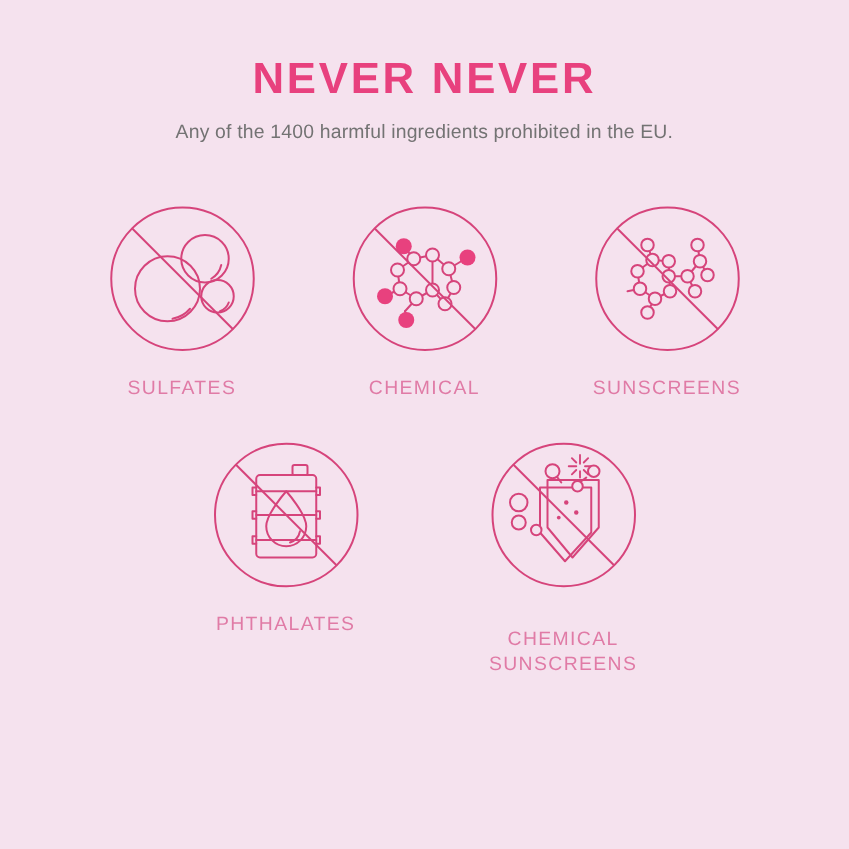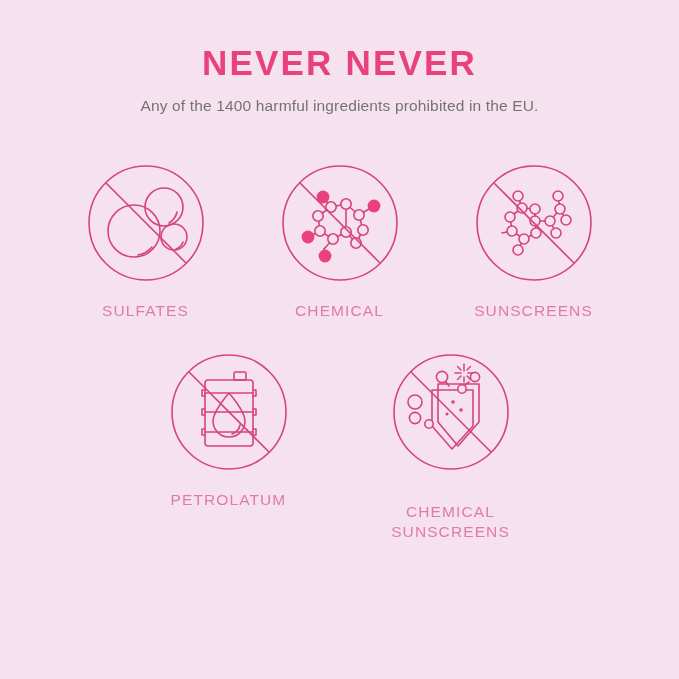--- a/index.html
+++ b/index.html
@@ -225,21 +225,21 @@
             <path d="M36 77 h-3 v6 h3"></path>
             <path d="M84 38 h3 v6 h-3"></path>
             <path d="M84 57 h3 v6 h-3"></path>
             <path d="M84 77 h3 v6 h-3"></path>
 
             <path d="M60 41 C 60 41, 44 59, 44 69 a16 16 0 0 0 32 0 C 76 59, 60 41, 60 41 Z"></path>
             <path d="M71 73 a12 12 0 0 1 -8 9"></path>
             <line x1="20" y1="20" x2="100" y2="100"></line>
           </svg>
         </span>
-        <div class="cell-label">PETROLATUM</div>
+        <div class="cell-label">PHTHALATES</div>
       </div>
 
       <div class="cell">
         <span class="icon-wrap">
           <svg viewBox="0 0 120 120" width="120" height="120" fill="none" stroke="#D6447B" stroke-width="1.6" stroke-linecap="round" stroke-linejoin="round">
             <circle cx="60" cy="60" r="57"></circle>
 
             <path d="M47 32 L88 32 L88 70 L67 94 L47 70 Z"></path>
 
             <path d="M41 38 L82 38 L82 74 L61 97 L41 74 Z"></path>

